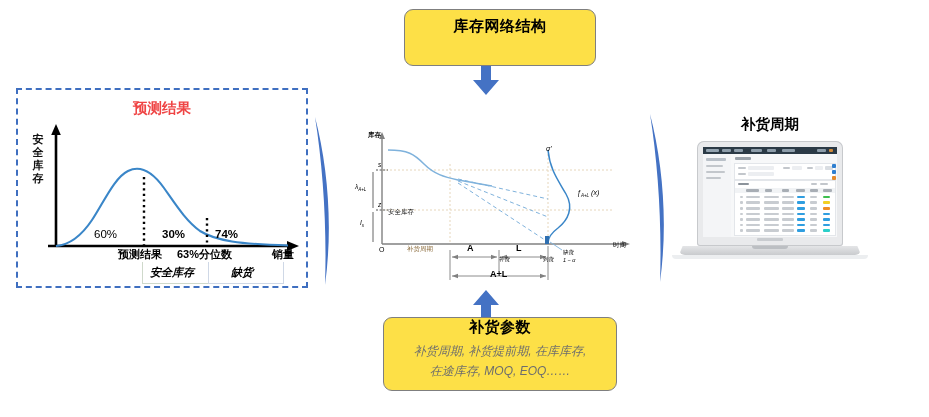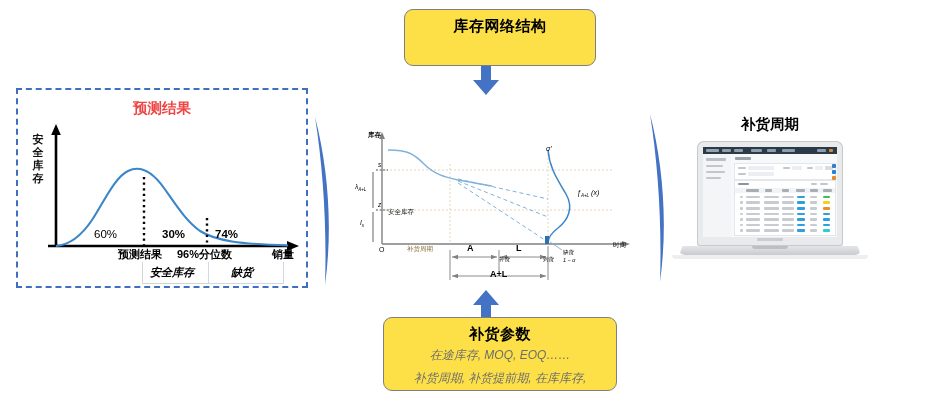--- a/index.html
+++ b/index.html
@@ -86,21 +86,21 @@
 
     <line x1="100" y1="53" x2="100" y2="122" stroke="#000" stroke-width="2.4" stroke-dasharray="2.2,3.4"></line>
     <line x1="163" y1="94" x2="163" y2="122" stroke="#000" stroke-width="2.4" stroke-dasharray="2.2,3.4"></line>
   </svg>
 
   <div class="t" style="left:94px;top:228px;font-size:11.5px;font-weight:normal;">60%</div>
   <div class="t" style="left:162px;top:228px;font-size:11.5px;font-weight:bold;">30%</div>
   <div class="t" style="left:215px;top:228px;font-size:11.5px;font-weight:bold;">74%</div>
 
   <div class="t" style="left:118px;top:247px;font-size:11px;font-weight:bold;">预测结果</div>
-  <div class="t" style="left:177px;top:247px;font-size:11px;font-weight:bold;">96%分位数</div>
+  <div class="t" style="left:177px;top:247px;font-size:11px;font-weight:bold;">63%分位数</div>
   <div class="t" style="left:272px;top:247px;font-size:11px;font-weight:bold;">销量</div>
 
   <div class="abs" style="left:142px;top:262px;width:66px;height:21px;border:1px solid #cfd9cb;border-top:none;background:#fff;">
     <div class="t" style="left:7px;top:3px;font-size:11px;font-weight:bold;font-style:italic;">安全库存</div>
   </div>
   <div class="abs" style="left:208px;top:262px;width:74px;height:21px;border:1px solid #cfd8e6;border-top:none;background:#fff;">
     <div class="t" style="left:22px;top:3px;font-size:11px;font-weight:bold;font-style:italic;">缺货</div>
   </div>
 
   <svg class="abs" width="30" height="172" style="left:311px;top:115px;" viewBox="0 0 30 172">
@@ -318,18 +318,18 @@
   <div class="base abs" style="left:679px;top:246px;width:182px;height:9px;clip-path:polygon(2% 0,98% 0,100% 100%,0 100%);">
   </div>
   <div class="abs" style="left:752px;top:246px;width:36px;height:3px;background:#bcbfc3;border-radius:0 0 3px 3px;"></div>
   <div class="basefoot abs" style="left:672px;top:255px;width:196px;height:4px;background:#eceef0;"></div>
 
   <svg class="abs" width="28" height="32" style="left:472px;top:289px;" viewBox="0 0 28 32">
     <polygon points="14,1 27,16 19,16 19,31 9,31 9,16 1,16" fill="#4472c4"></polygon>
   </svg>
 
   <div class="pbox abs" style="left:383px;top:317px;width:234px;height:74px;">
-    <div class="ptitle" style="font-size:15px;margin-top:7px;">补货参数</div>
+    <div class="ptitle" style="font-size:15px;">补货参数</div>
+    <div class="psub" style="font-size:12px;margin-top:6px;font-style:italic;">补货周期, 补货提前期, 在库库存,</div>
     <div class="psub" style="font-size:12px;margin-top:3px;font-style:italic;">在途库存, MOQ, EOQ……</div>
-    <div class="psub" style="font-size:12px;margin-top:6px;font-style:italic;">补货周期, 补货提前期, 在库库存,</div>
   </div>
 
 </div>
 
 </body></html>

